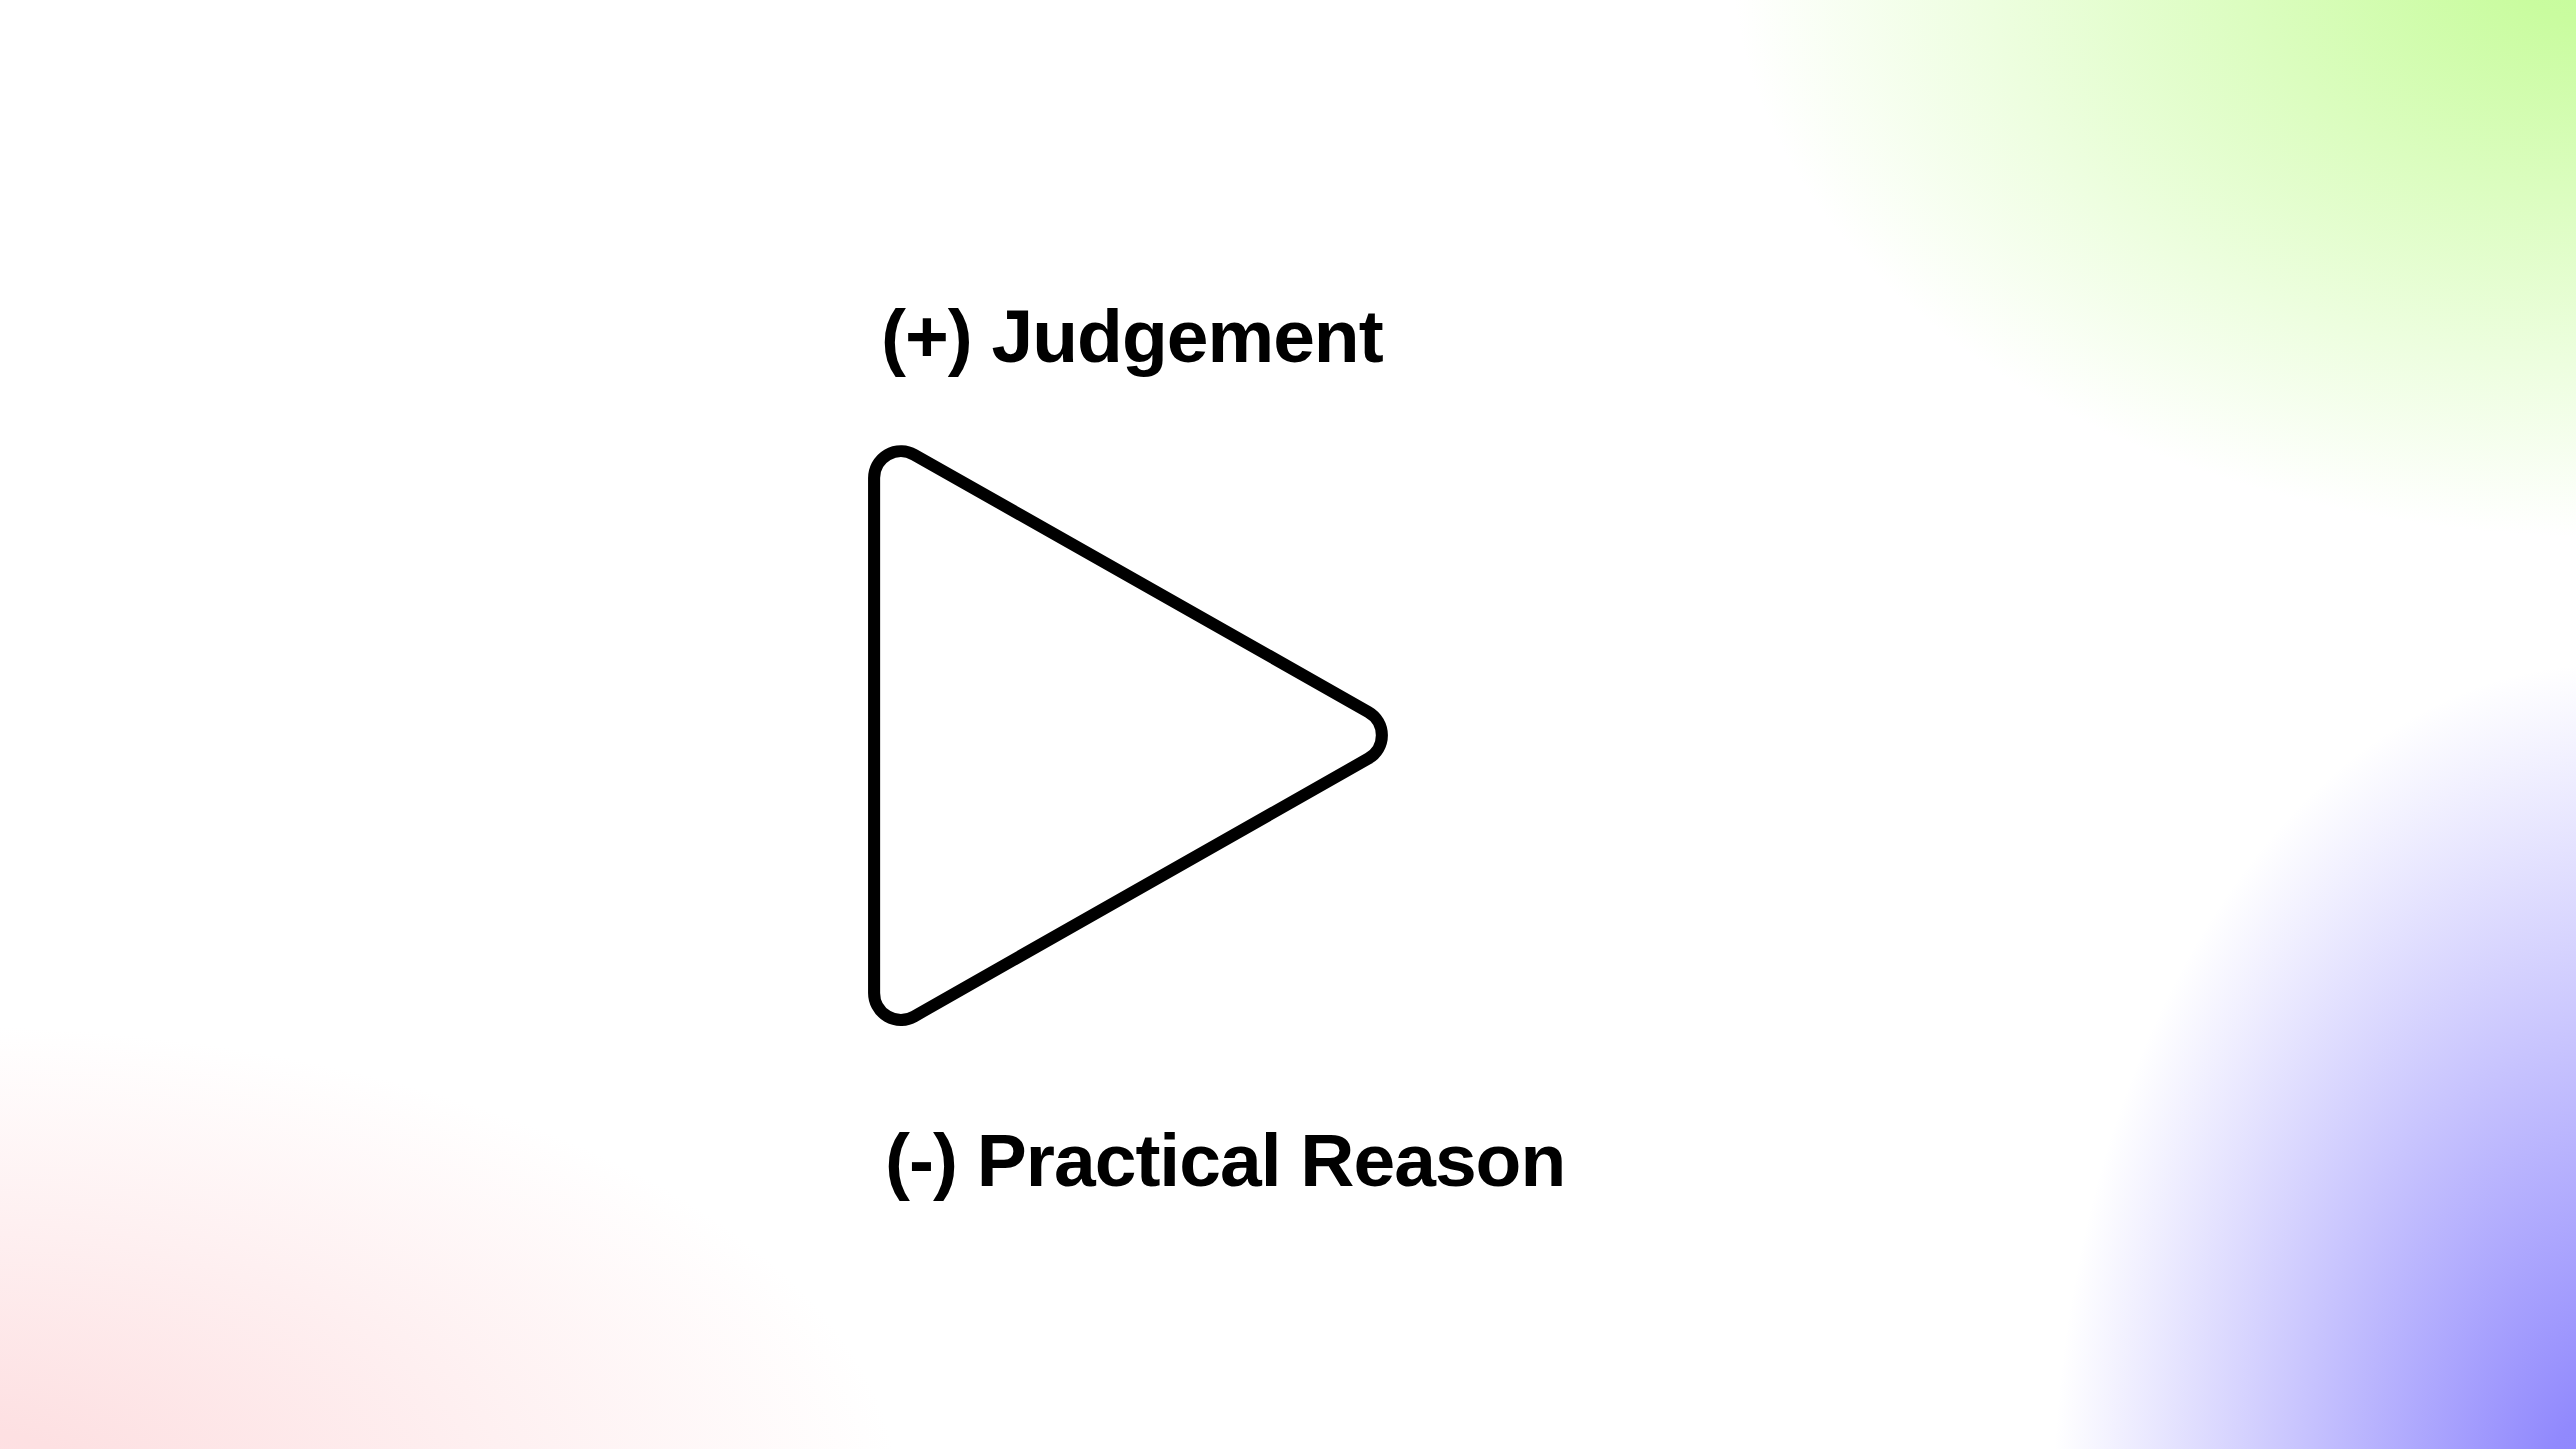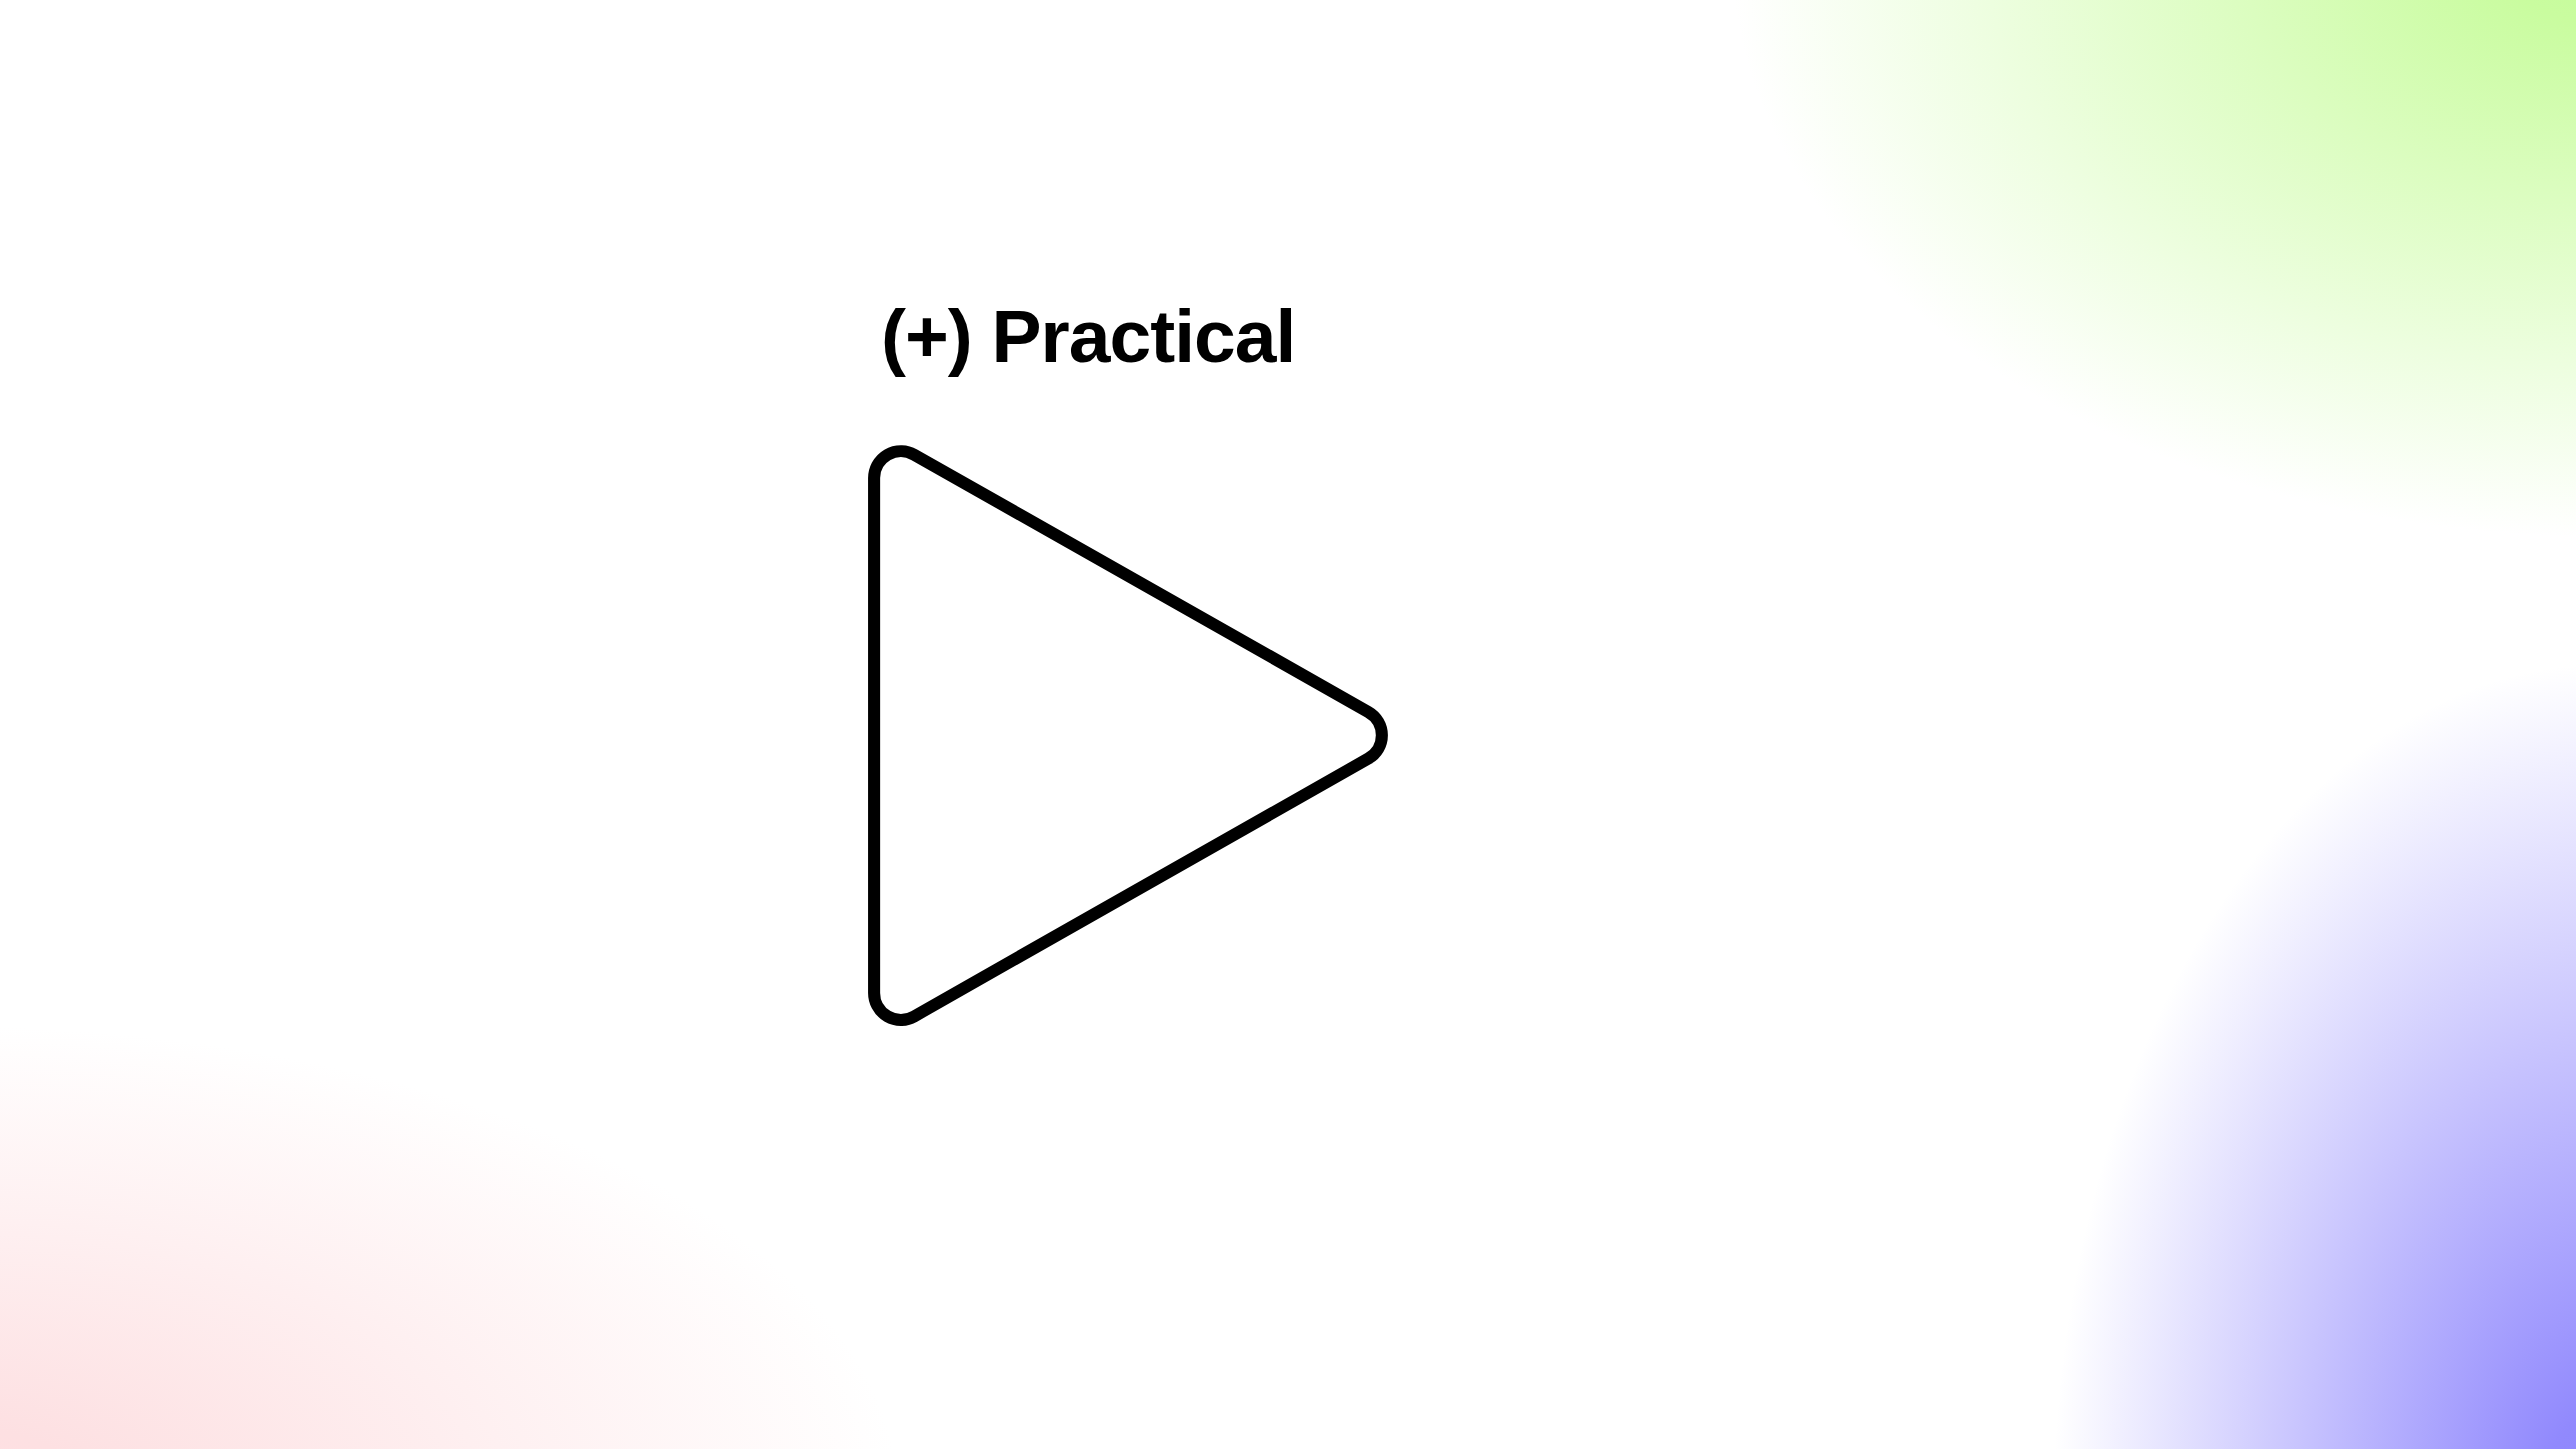--- a/index.html
+++ b/index.html
@@ -54,18 +54,19 @@
     <path d="M 1362.7 677.8
              L 2039.6 1061.2
              A 40 40 0 0 1 2039.7 1130.8
              L 1362.7 1515.1
              A 40 40 0 0 1 1303 1480.3
              L 1303 712.6
              A 40 40 0 0 1 1362.7 677.8
              Z" fill="none" stroke="#000000" stroke-width="18" stroke-linejoin="round"></path>
   </svg>
 
-  <div class="label label-top">(+) Practical</div>
+  <div class="label label-top">(+) Judgement</div>
 
 
+  <div class="label label-bottom">(-) Practical Reason</div>
 
 </div>
 
 
 </body></html>

